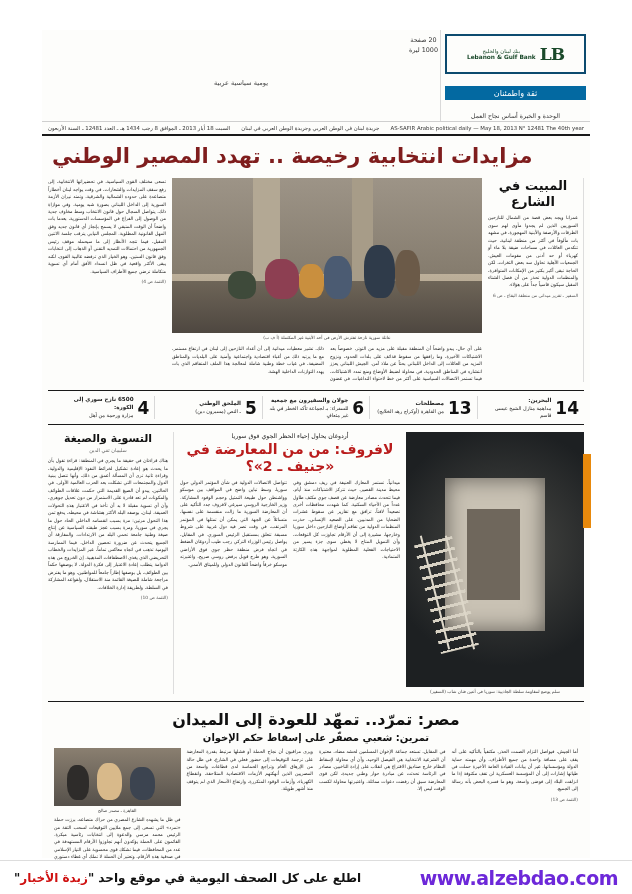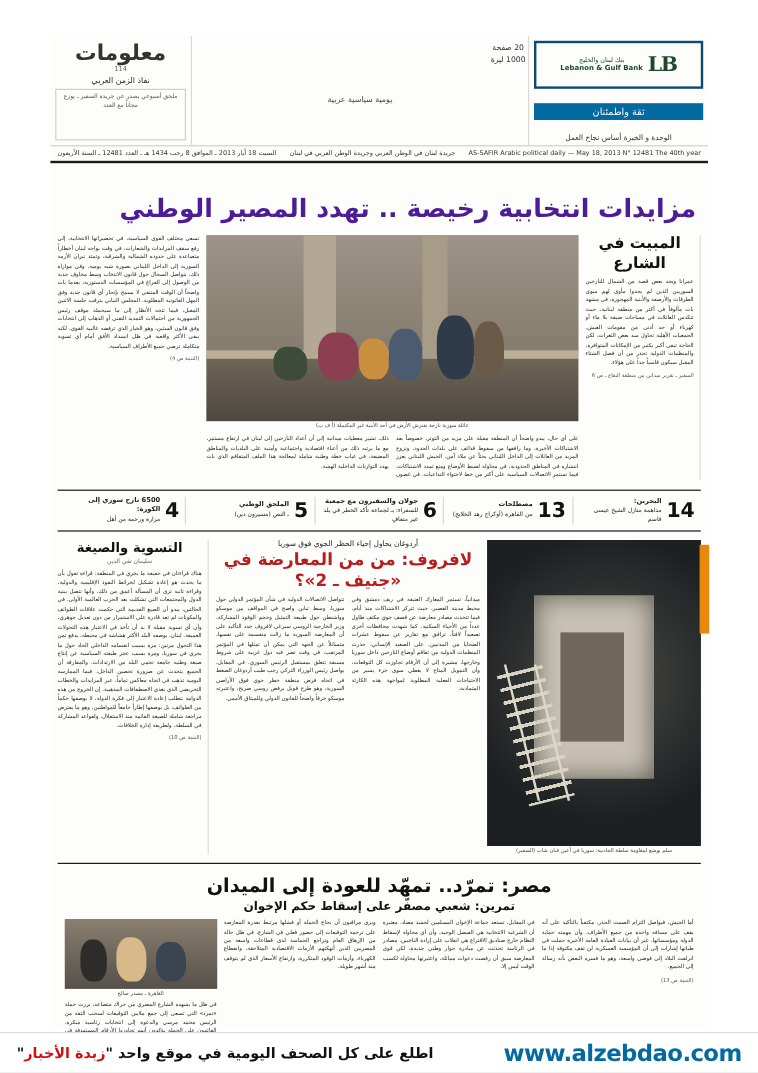--- a/index.html
+++ b/index.html
@@ -104,25 +104,25 @@
   
   .meta-strip {
     display: flex; align-items: center; justify-content: space-between;
     font-size: 5.4px; color: #333;
     padding: 3px 6px;
     border-bottom: 2px solid #1a1a1a;
   }
   .meta-strip span { white-space: nowrap; }
   
   .headline {
-    text-align: right;
+    text-align: left;
     font-size: 21px;
     font-weight: bold;
-    color: #4c1d95;
-    padding: 25px 10px 9px;
+    color: #7f1d1d;
+    padding: 7px 10px 9px;
     line-height: 1.25;
   }
   
   .main-grid {
     display: flex;
     padding: 0 6px;
     gap: 6px;
   }
   .col { }
   .col-text { width: 118px; }
@@ -204,21 +204,21 @@
   .footer-ad {
     position: absolute; left: 0; right: 0; bottom: 0;
     height: 34px;
     background: #fff;
     border-top: 1px solid #ddd;
     display: flex; align-items: center; justify-content: space-between;
     padding: 0 14px;
   }
   .ad-url {
     font-family: "DejaVu Sans", sans-serif;
-    font-size: 19px; font-weight: bold; color: #0369a1;
+    font-size: 19px; font-weight: bold; color: #6d28d9;
     letter-spacing: -.5px;
   }
   .ad-txt { font-size: 12px; color: #111; font-weight: bold; }
   .ad-txt .hl { color: #cf1111; }
   
   .fig-sky { position:absolute; inset:0; background: linear-gradient(#b9ae9c, #cdbfa8 45%, #9a8f7c); }
   .fig-wall { position:absolute; left:0; right:0; top:0; height:62%; background: linear-gradient(#9d9487,#857c6e); }
   .fig-col { position:absolute; background:#b3a894; }
   .fig-ground { position:absolute; left:0; right:0; bottom:0; height:34%; background: linear-gradient(#6e6558,#4e4740); }
   .blob { position:absolute; border-radius:40% 45% 38% 42%; }
@@ -244,26 +244,20 @@
       </div>
 
       <div class="mast-center">
         <div class="mast-pricebox">
           <div>20 صفحة</div>
           <div>1000 ليرة</div>
         </div>
         <div class="mast-tagline">يومية سياسية عربية</div>
       </div>
 
-      <div class="mast-right">
-        <div class="mag-title">معلومات</div>
-        <div class="mag-num">114</div>
-        <div class="mag-cap">نفاذ الزمن العربي</div>
-        <div class="mag-box">ملحق أسبوعي يصدر عن جريدة السفير ـ يوزع مجاناً مع العدد</div>
-      </div>
     </div>
 
     <div class="meta-strip">
       <span>AS-SAFIR Arabic political daily — May 18, 2013 N° 12481  The 40th year</span>
       <span>جريدة لبنان في الوطن العربي وجريدة الوطن العربي في لبنان</span>
       <span>السبت 18 أيار 2013 ـ الموافق 8 رجب 1434 هـ ـ العدد 12481 ـ السنة الأربعون</span>
     </div>
 
     <div class="headline">مزايدات انتخابية رخيصة .. تهدد المصير الوطني</div>
 

